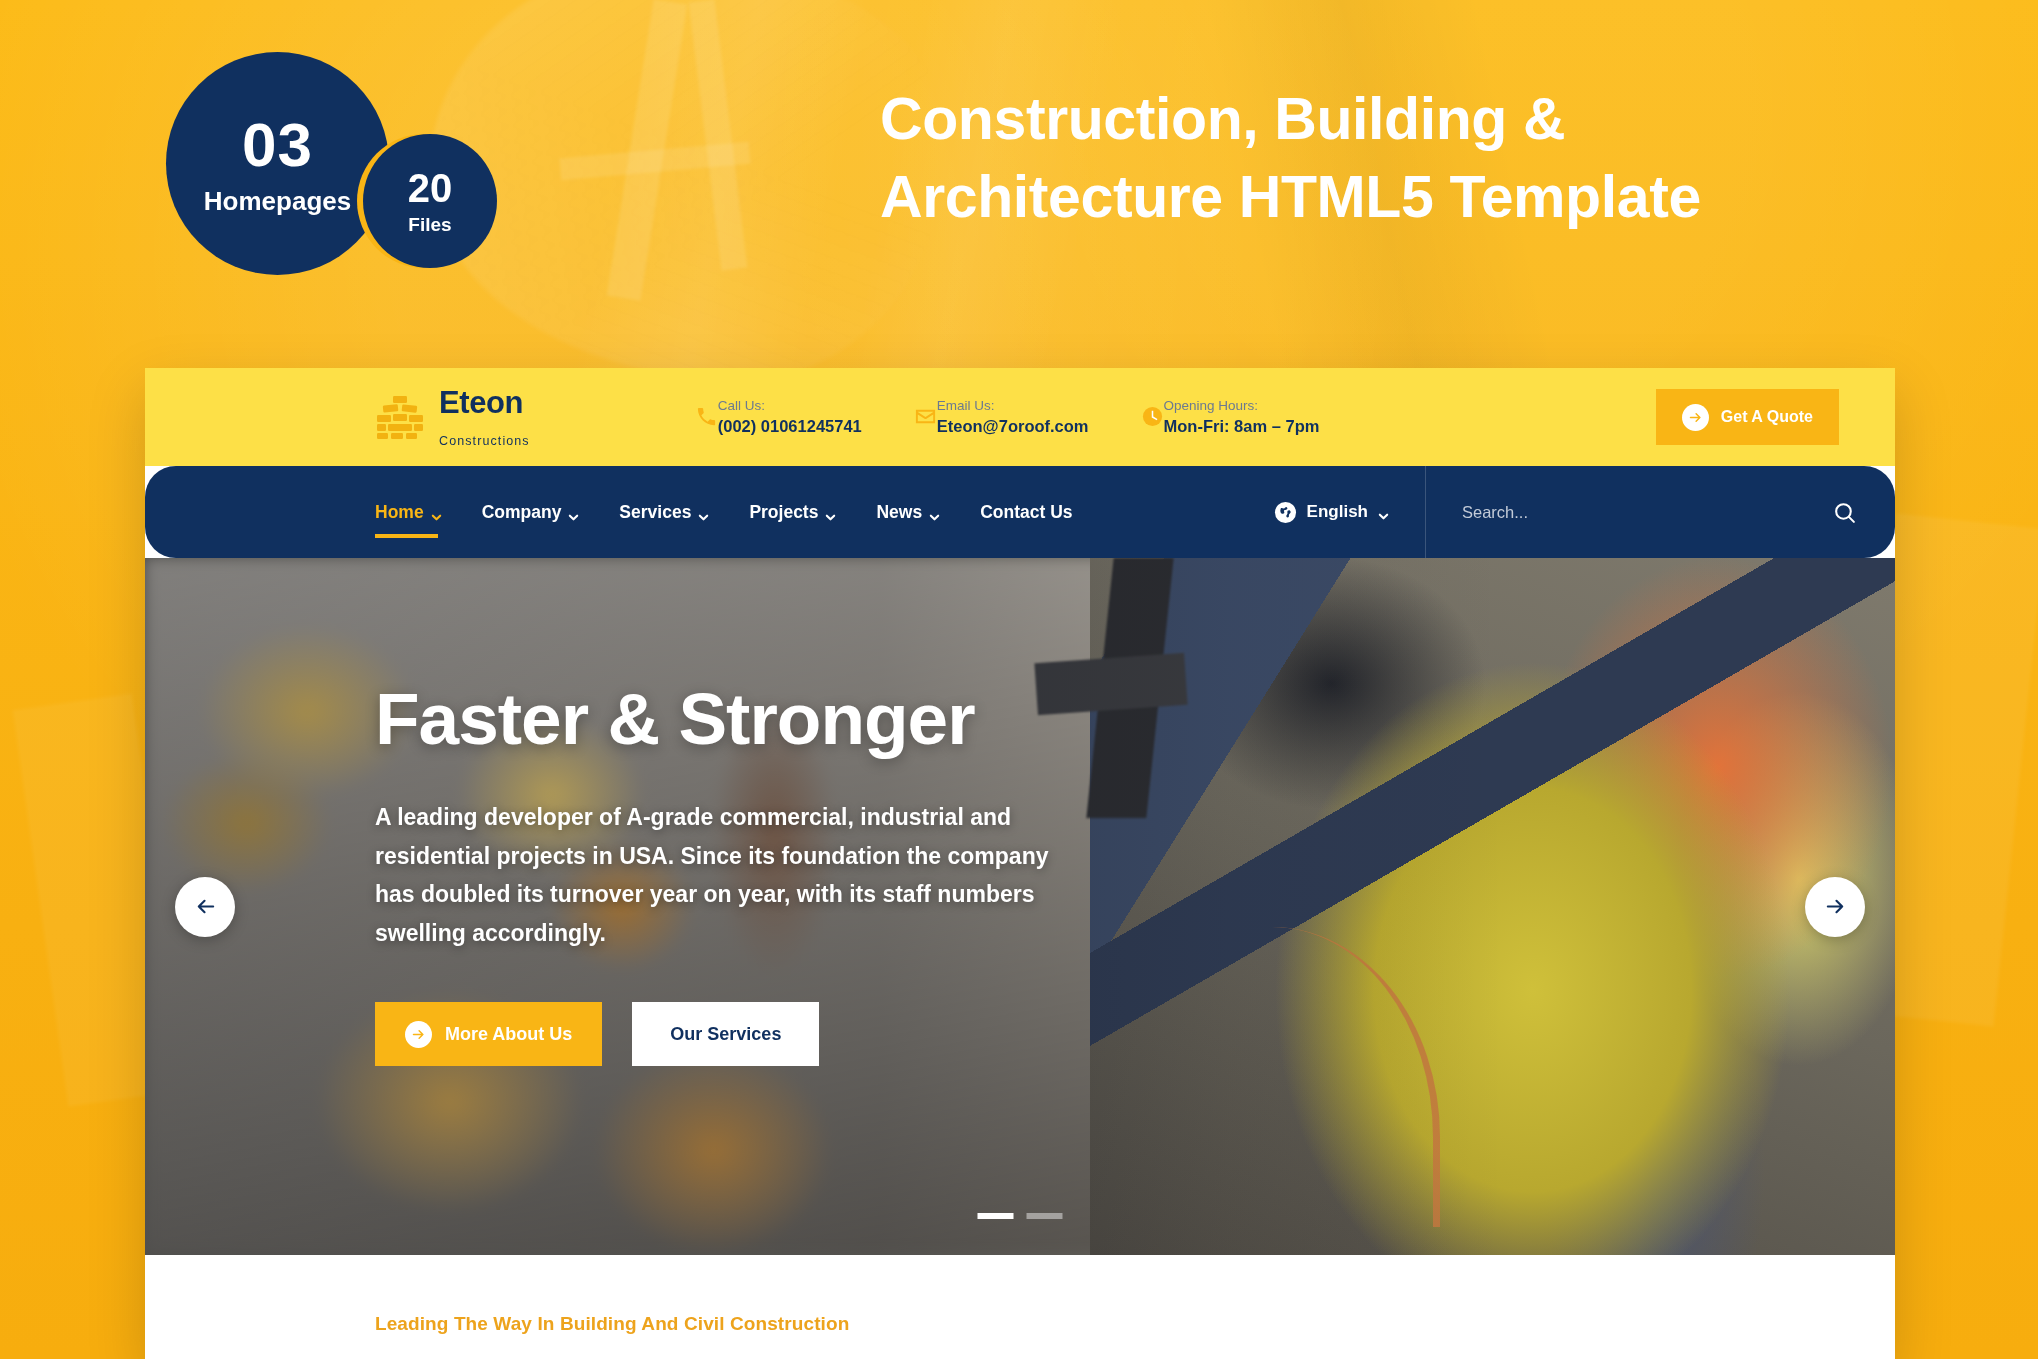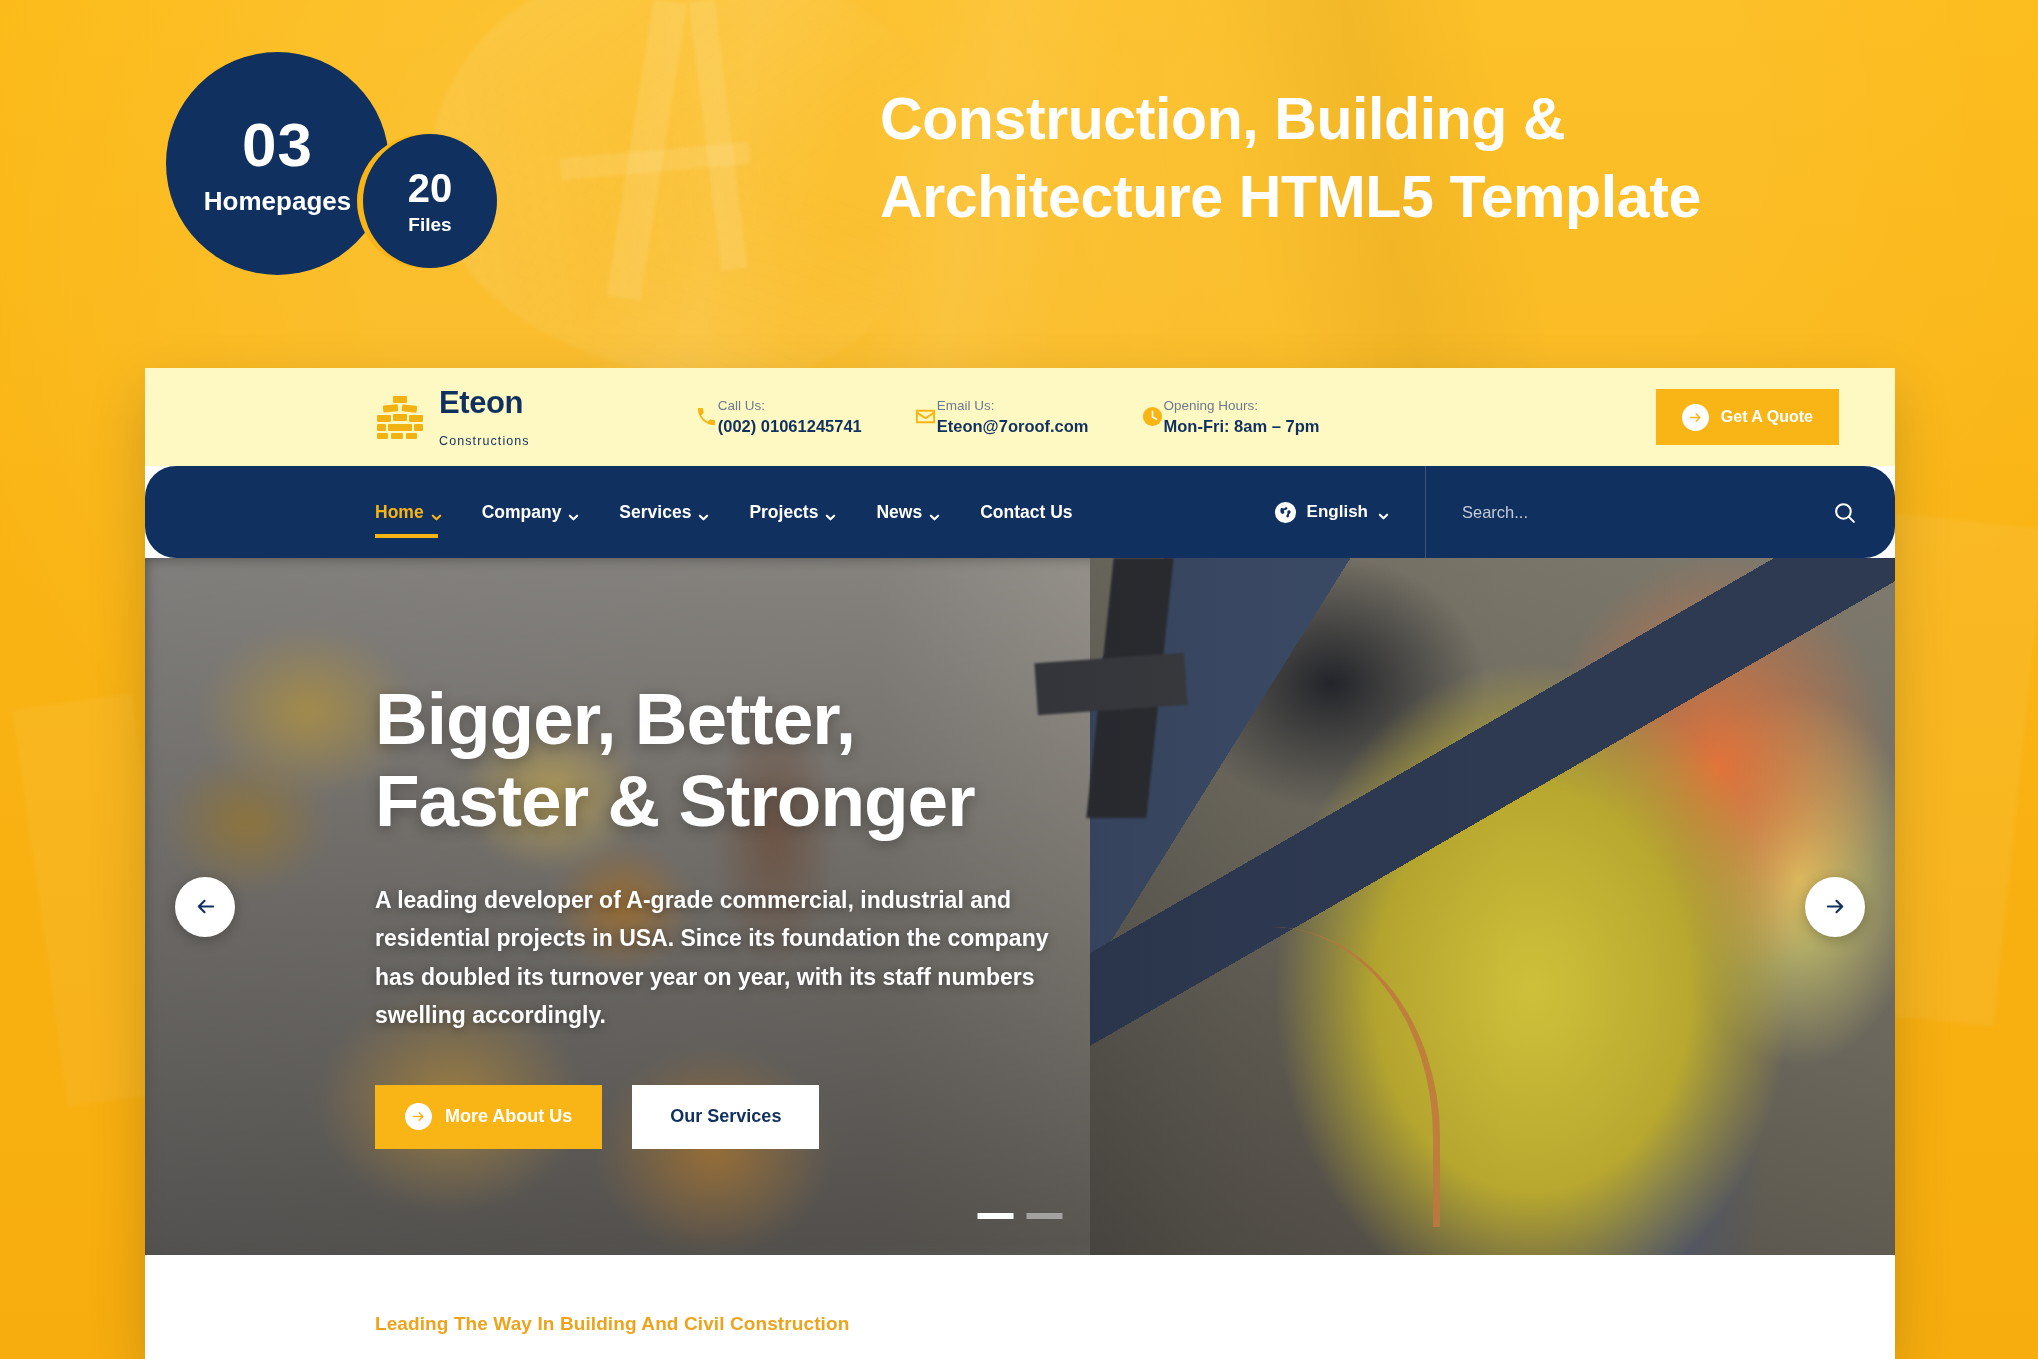--- a/index.html
+++ b/index.html
@@ -89,21 +89,21 @@
     width: 1750px; height: 991px;
     background: #fff;
     box-shadow: 0 22px 54px rgba(0,0,0,.17);
     overflow: hidden;
     z-index: 10;
   }
 
   
   .topbar {
     height: 98px;
-    background: #fef9c3;
+    background: #fde047;
     display: flex;
     align-items: center;
     padding: 0 56px 0 230px;
   }
   .brand { display: flex; align-items: center; gap: 14px; }
   .brand-mark { width: 50px; height: 46px; position: relative; flex: 0 0 auto; }
   .brand-text { line-height: 1; }
   .brand-name {
     font-size: 31px; font-weight: 700; color: #10305f; letter-spacing: -0.4px;
   }
@@ -514,21 +514,20 @@
         <div class="left-bokeh"></div>
         <div class="right-worker"></div>
         <div class="rail r1"></div>
         <div class="rail r2"></div>
         <div class="hose"></div>
       </div>
       <div class="hero-veil"></div>
 
       <div class="hero-content">
         <div class="hero-title">
-          <span>Bigger, Better,</span>
           <span>Faster &amp; Stronger</span>
         </div>
         <p class="hero-desc">A leading developer of A-grade commercial, industrial and residential projects in USA. Since its foundation the company has doubled its turnover year on year, with its staff numbers swelling accordingly.</p>
         <div class="hero-actions">
           <button class="btn-primary">
             <span class="circ-arrow">
               <svg viewBox="0 0 24 24" aria-hidden="true">
                   <path d="M4 12h15M13 6l6 6-6 6" stroke-linecap="round" stroke-linejoin="round"></path>
                 </svg>
             </span>

